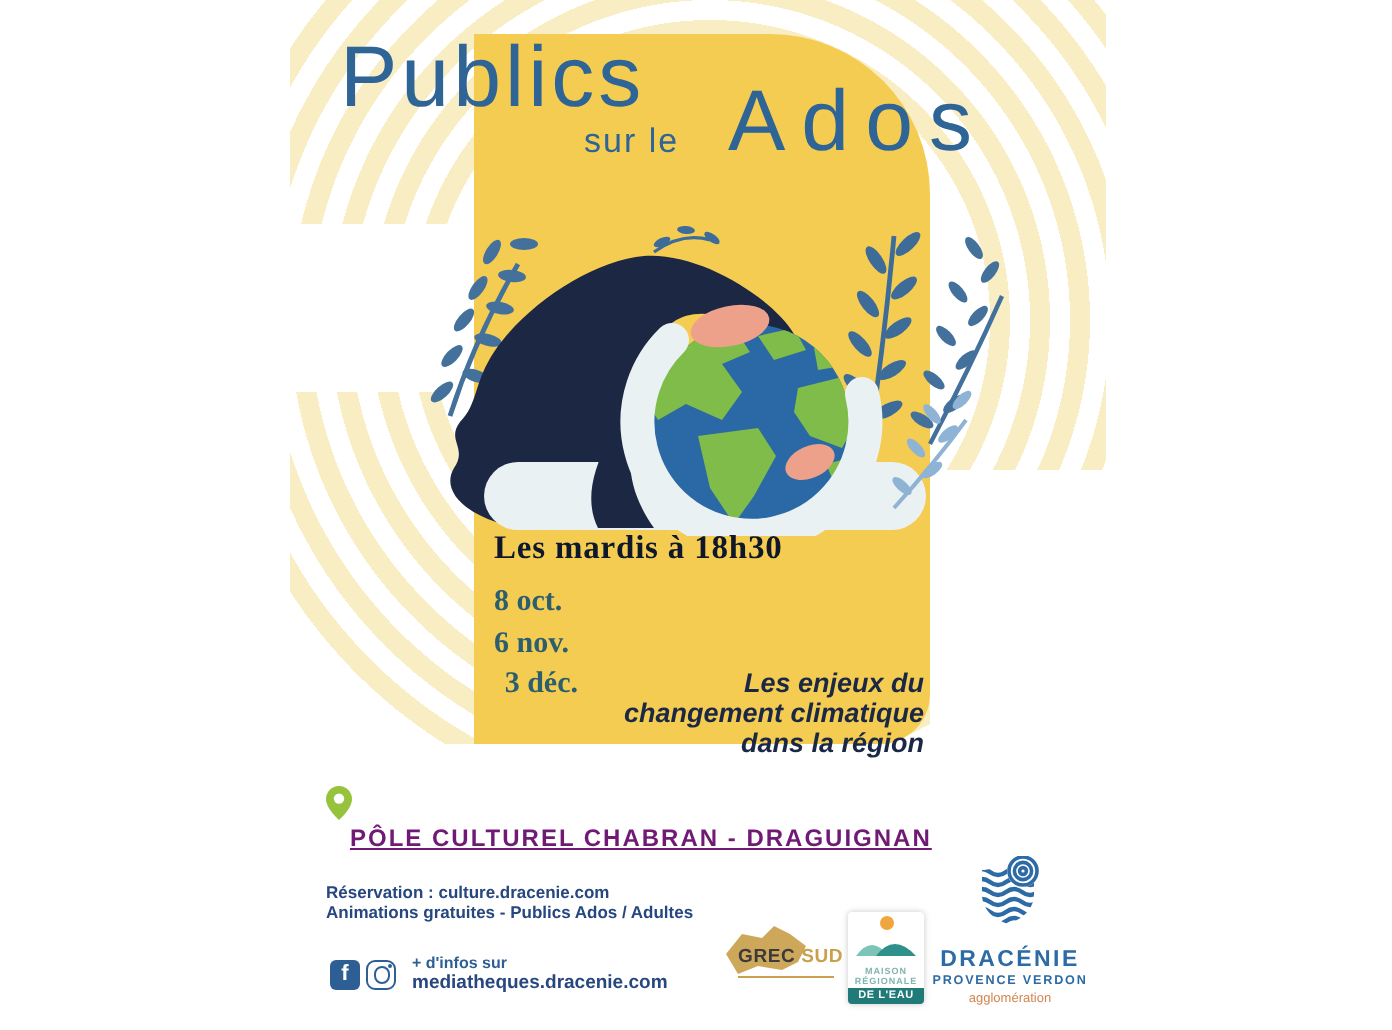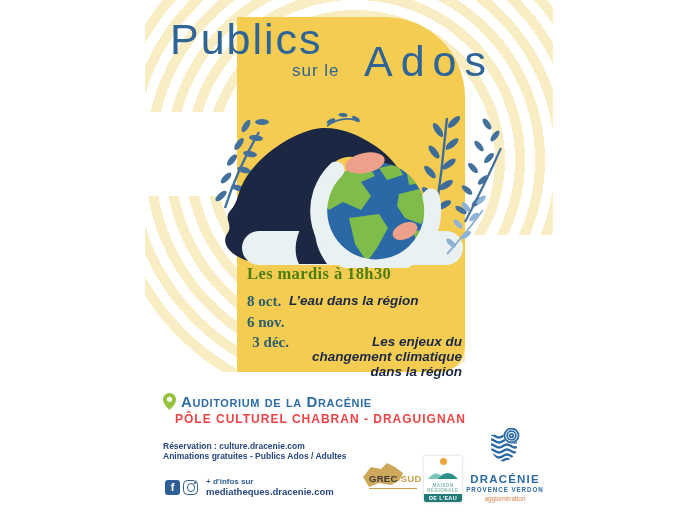--- a/index.html
+++ b/index.html
@@ -21,32 +21,32 @@
 
   .title{position:absolute;left:0;top:0;width:408px;color:#2F6496;}
   .t-word1{position:absolute;left:25px;top:18px;font-size:43px;letter-spacing:2px;line-height:1;}
   .t-conn {position:absolute;left:147px;top:61px;font-size:17px;letter-spacing:1px;}
   .t-word2{position:absolute;left:219px;top:40px;font-size:43px;letter-spacing:8px;line-height:1;}
 
   .illu{position:absolute;left:70px;top:112px;width:292px;height:156px;}
 
   .schedule{position:absolute;left:102px;top:264px;width:215px;}
   .sch-header{font-family:"Liberation Serif",serif;font-weight:bold;font-size:16.5px;
-              color:#4d7c0f;letter-spacing:.4px;}
+              color:#0f172a;letter-spacing:.4px;}
   .event{position:absolute;left:0;display:flex;width:215px;}
   .ev1{top:29px;} .ev2{top:50px;} .ev3{top:70px;text-align:right;}
   .ev-date{flex:0 0 42px;font-family:"Liberation Serif",serif;font-weight:bold;font-size:15px;color:#2B5F6E;}
   .ev-topic{flex:1;font-size:13.5px;font-weight:bold;font-style:italic;color:#1A2845;line-height:15px;}
 
   .venue{position:absolute;left:18px;top:393px;width:380px;}
   .venue-line1{display:flex;align-items:center;}
   .pin{margin-right:5px;flex:0 0 auto;}
   .venue-name{font-variant:small-caps;font-weight:bold;font-size:15px;letter-spacing:.6px;color:#2E6CA6;}
   .venue-addr{margin-left:12px;margin-top:2px;font-size:12px;font-weight:600;letter-spacing:1px;
-              color:#ef4444;text-transform:uppercase;}
+              color:#701a75;text-transform:uppercase;text-decoration:underline;}
 
   .booking{position:absolute;left:18px;top:442px;font-size:8.5px;font-weight:bold;color:#27477F;line-height:9.5px;}
 
   .social{position:absolute;left:20px;top:477px;display:flex;align-items:center;}
   .fb{width:15px;height:15px;background:#2D5F94;border-radius:3px;color:#fff;font-size:11px;
       font-weight:bold;text-align:center;line-height:15px;}
   .ig{width:15px;height:15px;border:1.8px solid #2D5F94;border-radius:4.5px;box-sizing:border-box;
       margin-left:3px;position:relative;}
   .ig-lens{position:absolute;left:50%;top:50%;width:6.5px;height:6.5px;margin:-3.8px 0 0 -3.8px;
            border:1.5px solid #2D5F94;border-radius:50%;}
@@ -185,38 +185,36 @@
           <ellipse cx="251" cy="95" rx="6" ry="2.6" transform="rotate(50 251 95)"></ellipse>
           <ellipse cx="266" cy="88" rx="6" ry="2.6" transform="rotate(-44 266 88)"></ellipse>
         </g>
       </g>
     </svg>
 
     <div class="schedule">
       <div class="sch-header">Les mardis à 18h30</div>
       <div class="event ev1">
         <span class="ev-date">8 oct.</span>
-        <span class="ev-topic">L’eau dans la région</span>
       </div>
       <div class="event ev2">
         <span class="ev-date">6 nov.</span>
       </div>
       <div class="event ev3">
         <span class="ev-date">3 déc.</span>
         <span class="ev-topic">Les enjeux du changement climatique dans la région</span>
       </div>
     </div>
 
     <div class="venue">
       <div class="venue-line1">
         <svg class="pin" width="13" height="17" viewBox="0 0 13 17">
           <path d="M6.5,0 C2.9,0 0,2.9 0,6.5 C0,11.4 6.5,17 6.5,17 C6.5,17 13,11.4 13,6.5 C13,2.9 10.1,0 6.5,0 Z" fill="#97C23C"></path>
           <circle cx="6.5" cy="6.3" r="2.6" fill="#ffffff"></circle>
         </svg>
-        <span class="venue-name">Auditorium de la Dracénie</span>
       </div>
       <div class="venue-addr">Pôle Culturel Chabran - Draguignan</div>
     </div>
 
     <div class="booking">
       <div>Réservation : culture.dracenie.com</div>
       <div>Animations gratuites - Publics Ados / Adultes</div>
     </div>
 
     <div class="social">

